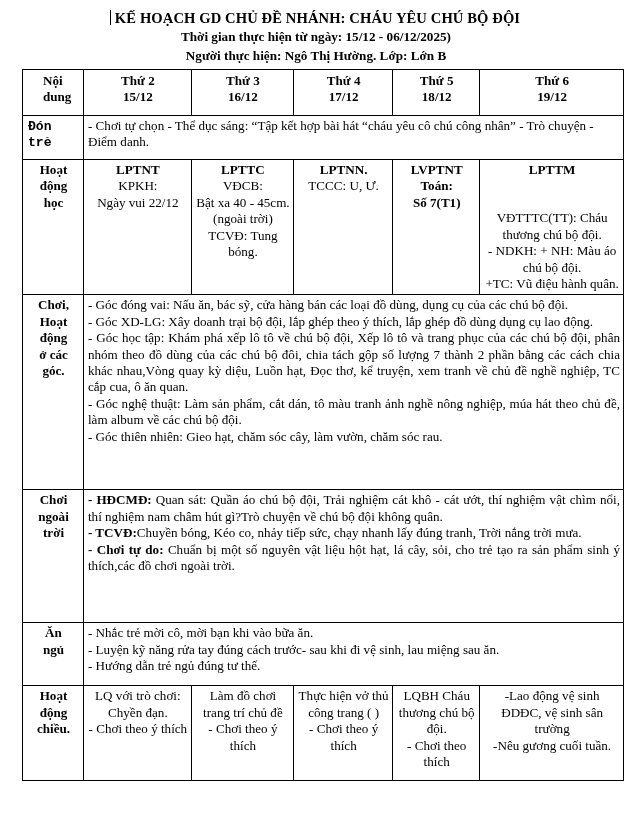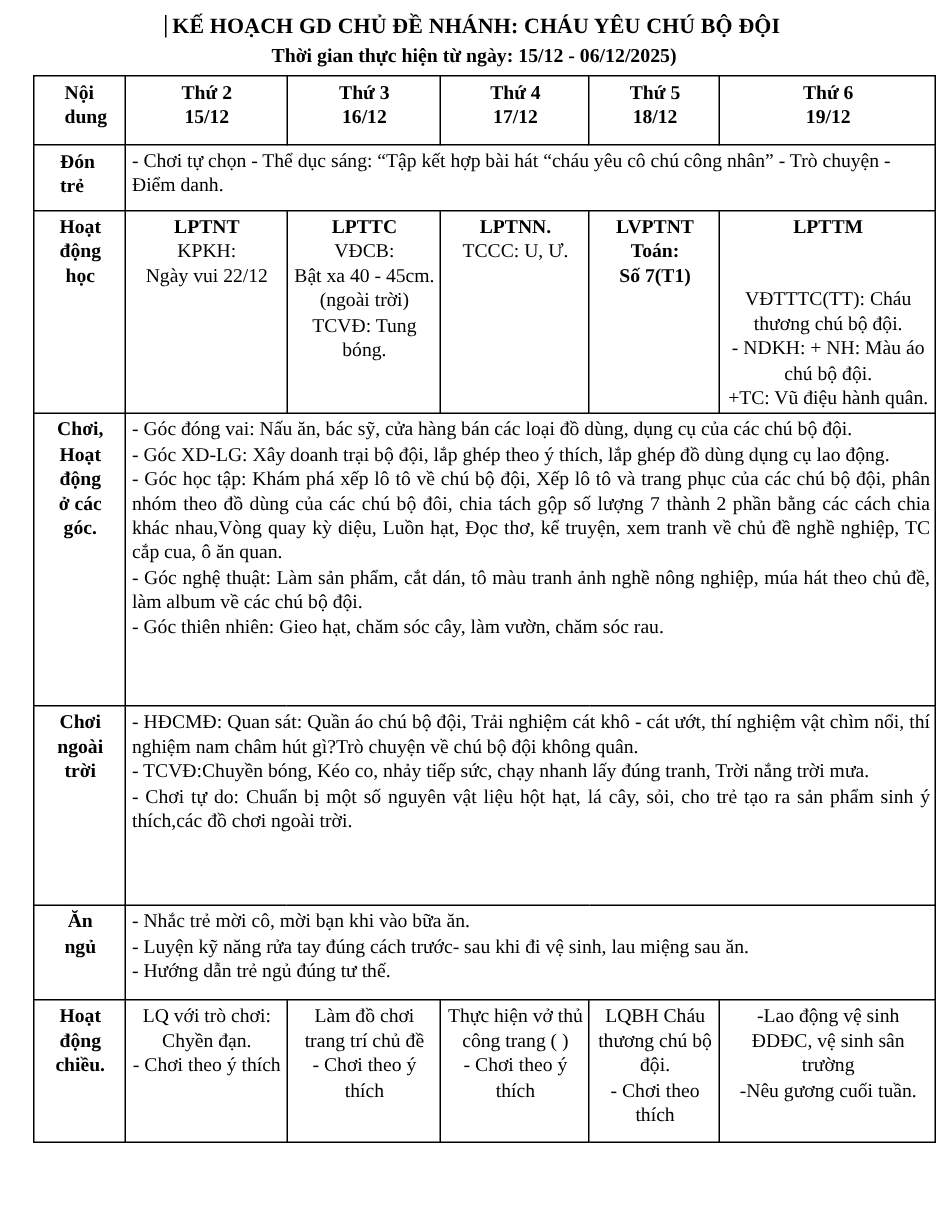--- a/index.html
+++ b/index.html
@@ -90,21 +90,22 @@
   
   td.label {
     font-weight: bold;
     text-align: center;
     vertical-align: middle;
     padding-left: 2px;
     padding-right: 2px;
   }
   td.label.lbl-left {
     text-align: left;
-    padding-left: 17px;
+    padding-left: 5px;
+    font-family: Liberation Mono, monospace;
   }
 
   
   tr.head td {
     text-align: center;
     font-weight: bold;
     vertical-align: top;
     padding-top: 3px;
   }
   tr.head td.label {
@@ -129,36 +130,37 @@
     vertical-align: top;
     padding-left: 2px;
     padding-right: 2px;
   }
   td.day .subj {
     display: block;
     font-weight: bold;
   }
   td.day .body { display: block; font-family: Liberation Serif, serif; }
 
-  .bold { font-weight: normal; }
+  .bold { font-weight: bold; }
   .para { margin: 0; }
 </style>
 </head>
 <body>
 
 <div class="page">
 
   <div class="heading">
     <div class="doc-title-line">
       <span class="doc-title-inner">
         <span class="caret"></span>
         <span>KẾ HOẠCH GD CHỦ ĐỀ NHÁNH: CHÁU YÊU CHÚ BỘ ĐỘI</span>
       </span>
     </div>
     <div class="doc-sub1">Thời gian thực hiện từ ngày: 15/12 - 06/12/2025)</div>
+    <div class="doc-sub2">Người thực hiện: Ngô Thị Hường. Lớp: Lớn B</div>
   </div>
 
   <table class="plan">
     <colgroup>
       <col class="c-label">
         <col class="c-d1">
         <col class="c-d2">
         <col class="c-d3">
         <col class="c-d4">
         <col class="c-d5">

